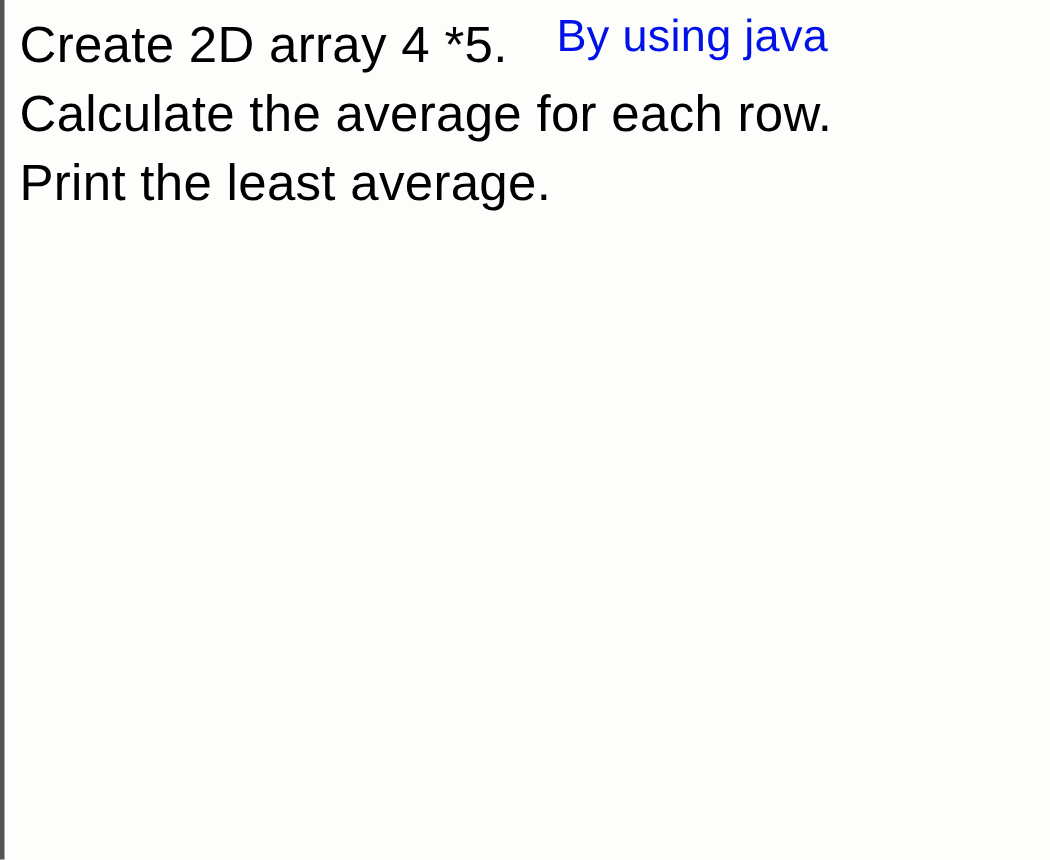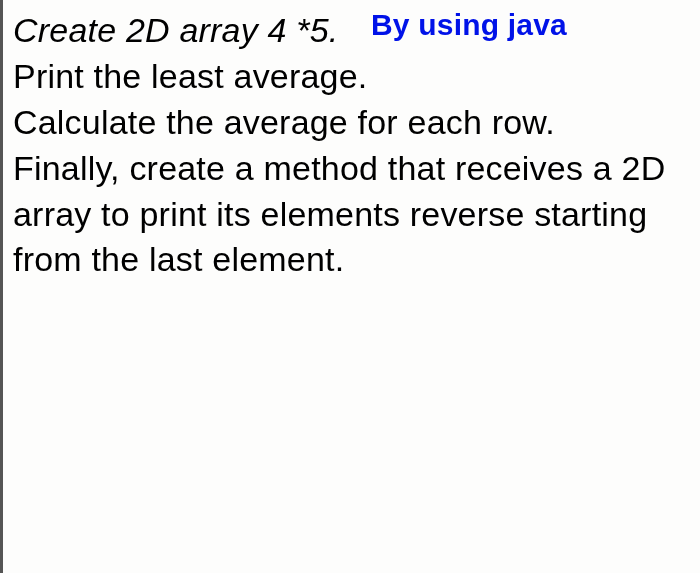--- a/index.html
+++ b/index.html
@@ -20,35 +20,33 @@
       font-size: 34px;
       line-height: 1.35;
       color: #000;
       letter-spacing: 0.2px;
     }
     .first-line {
       position: relative;
     }
     .annotation {
       color: #0012e8;
-      font-weight: bold;
+      font-weight: normal;
       font-size: 30px;
       position: absolute;
       left: 358px;
       top: -3px;
     }
     .main-text {
       display: inline;
-      font-style: italic;
     }
   </style>
 </head>
 <body>
 
 <div class="content">
   <div class="first-line">
     <span class="main-text">Create 2D array 4 *5.</span>
     <span class="annotation">By using java</span>
   </div>
+  <div>Calculate the average for each row.</div>
   <div>Print the least average.</div>
-  <div>Calculate the average for each row.</div>
-  <div>Finally, create a method that receives a 2D array to print its elements reverse starting from the last element.</div>
 </div>
 
 </body></html>

